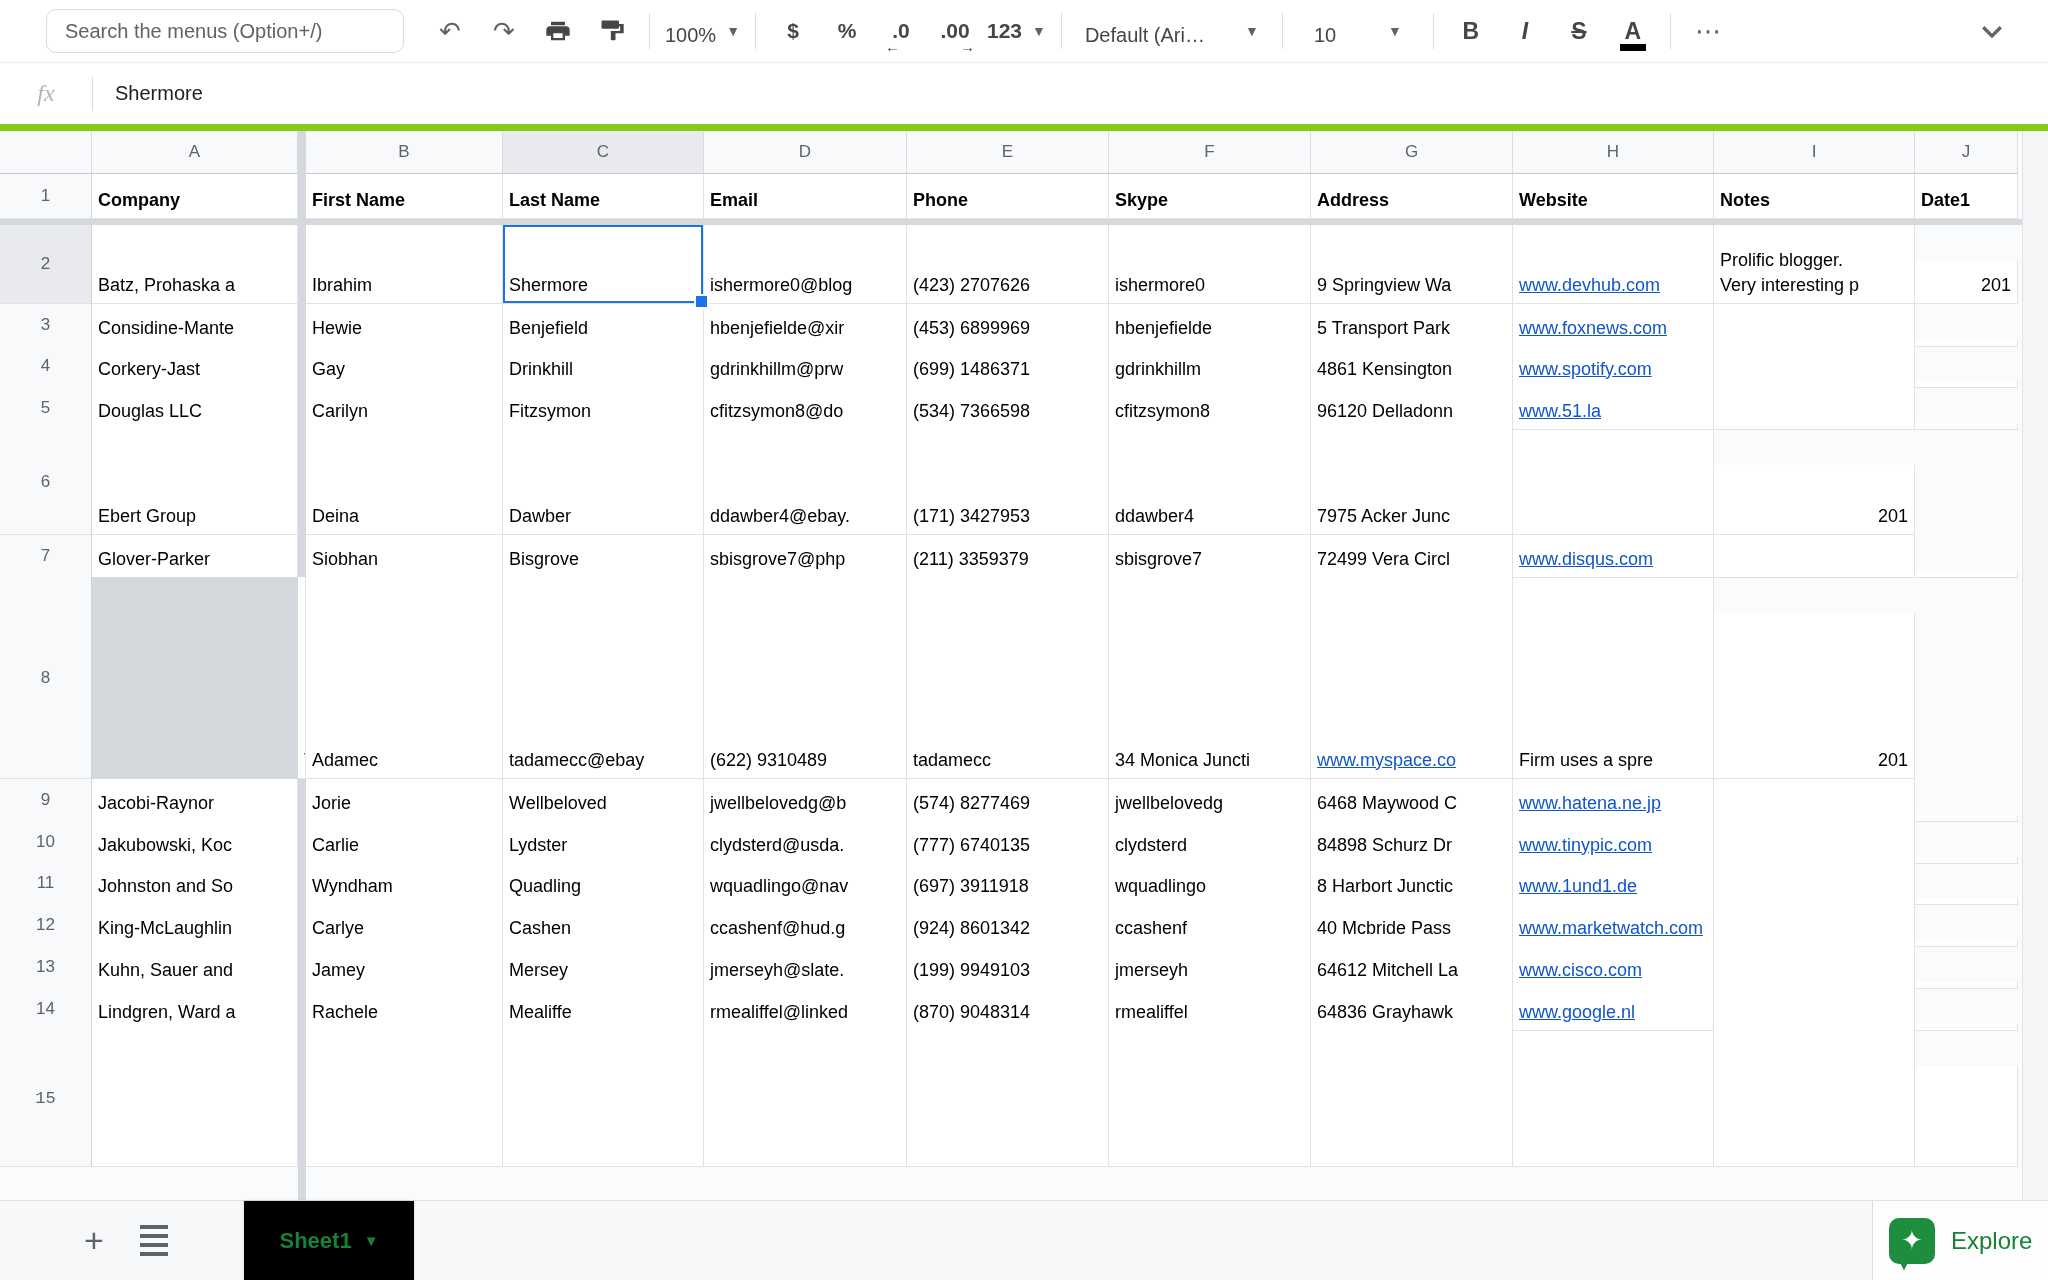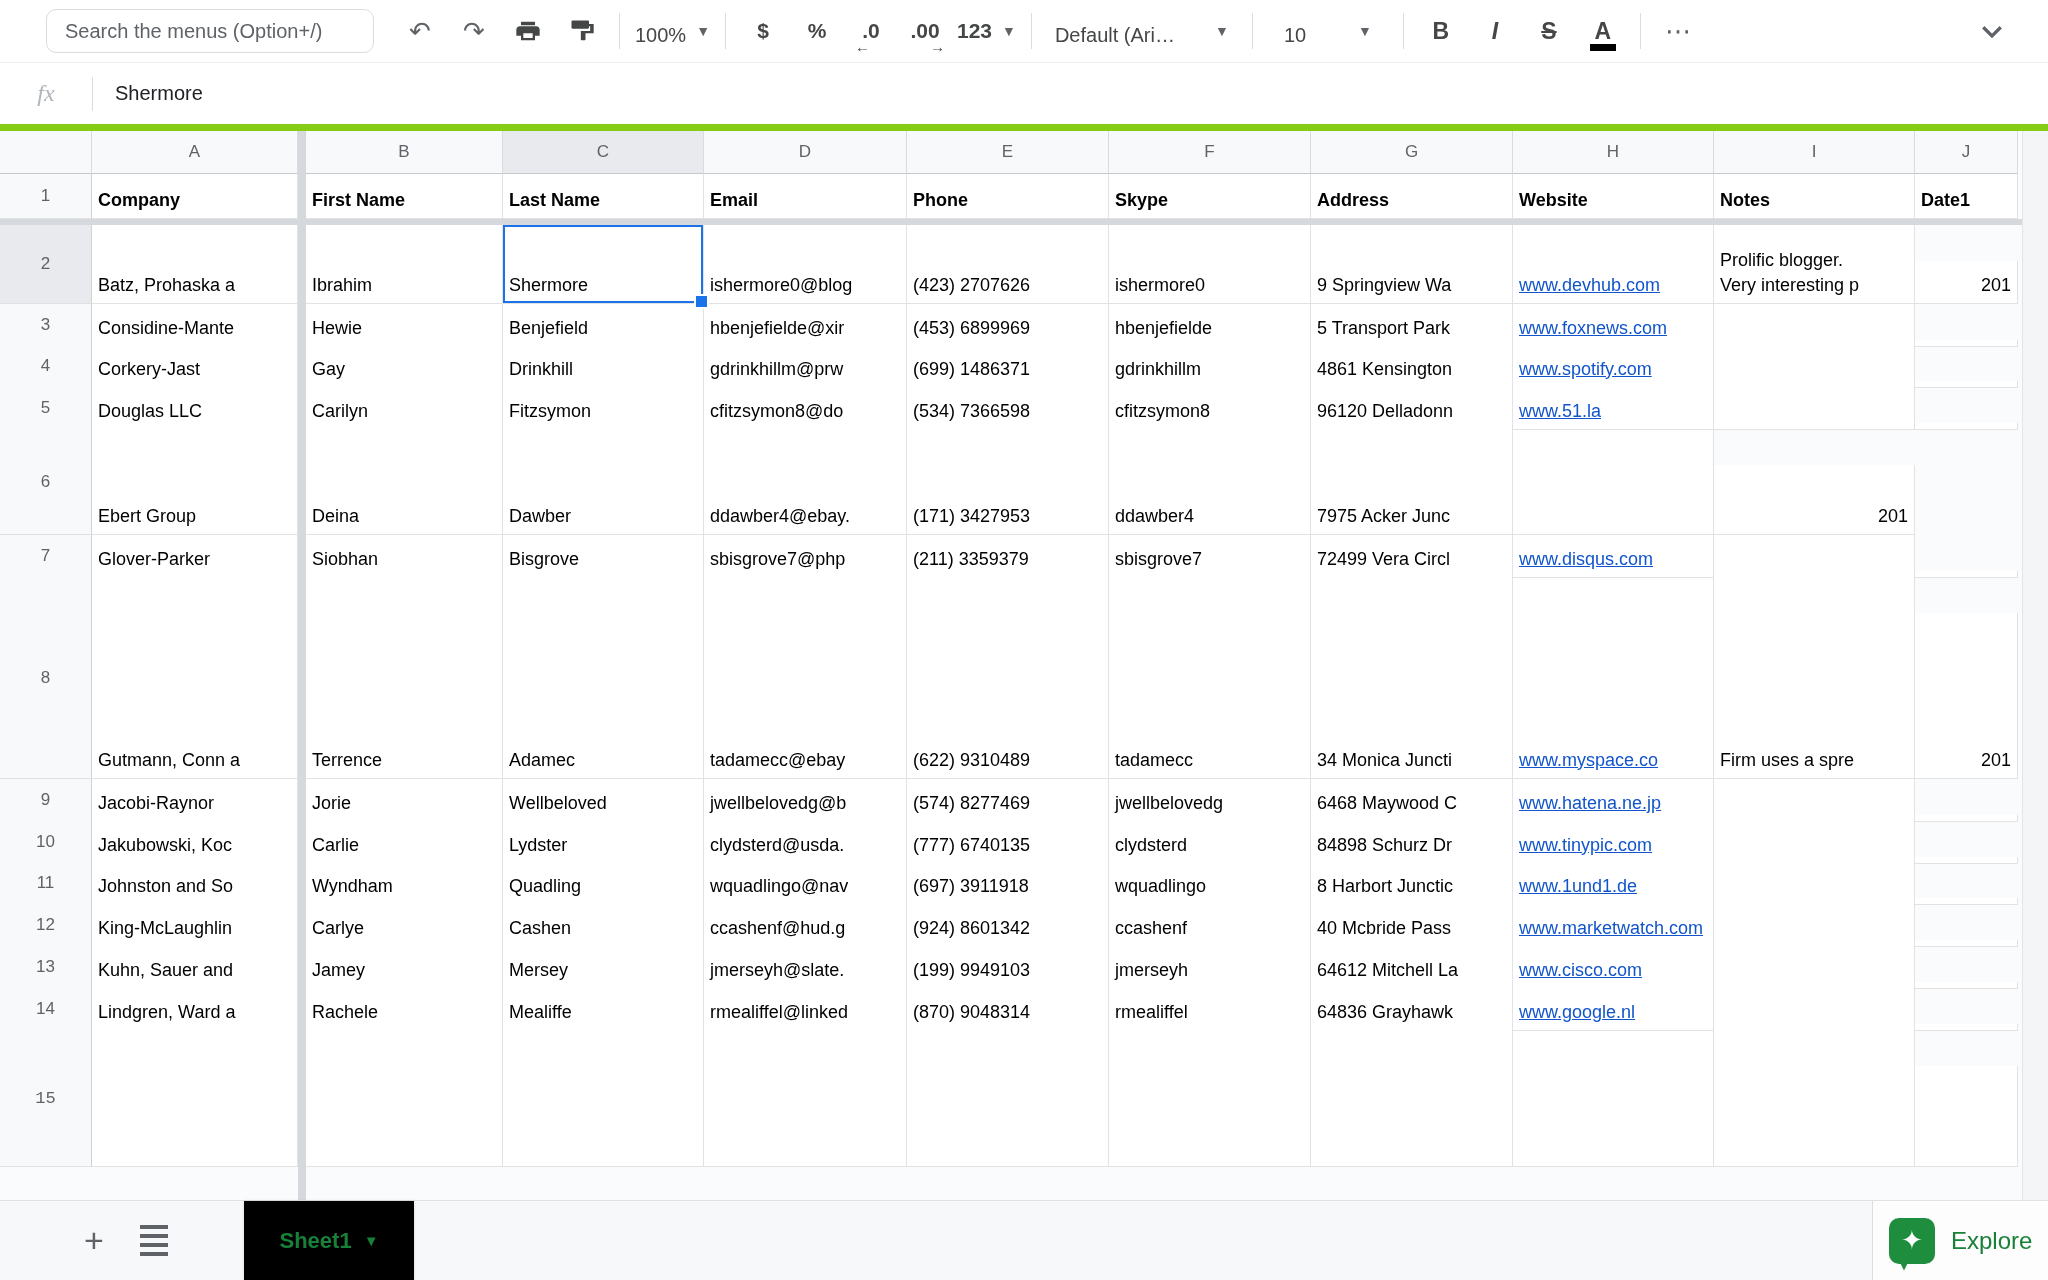--- a/index.html
+++ b/index.html
@@ -2,21 +2,21 @@
 <html><head>
 <meta charset="utf-8">
 <style>
   * { margin:0; padding:0; box-sizing:border-box; }
   html,body { width:2048px; height:1280px; overflow:hidden; background:#fff;
               font-family:"Liberation Sans", sans-serif; }
   .app { position:relative; width:2048px; height:1280px; background:#fff; }
 
   
   .toolbar { height:62px; display:flex; align-items:center; background:#fff; padding-left:46px; }
-  .search-box { width:328px; height:44px; border:1px solid #dadce0; border-radius:10px;
+  .search-box { width:358px; height:44px; border:1px solid #dadce0; border-radius:10px;
                 font-size:20px; color:#5f6368; padding:0 18px; outline:none; background:#fff; }
   .search-box::placeholder { color:#5f6368; }
   .tb-btn { display:flex; align-items:center; justify-content:center; min-width:44px; height:44px;
             color:#444746; font-size:22px; cursor:pointer; border-radius:4px; margin:0 5px; white-space:nowrap; }
   .tb-btn svg { display:block; }
   .glyph { font-size:26px; color:#5f6368; }
   .sep { width:1px; height:36px; background:#dadce0; margin:0 10px; }
   .dd-arrow { font-size:14px; color:#5f6368; margin-left:10px; }
   .tb-text { font-size:20px; color:#444746;margin-top:8px; }
   .fmt { font-size:21px; font-weight:bold; color:#444746; }
@@ -274,21 +274,20 @@
           <div class="cell"><span>sbisgrove7@php</span></div>
           <div class="cell"><span>(211) 3359379</span></div>
           <div class="cell"><span>sbisgrove7</span></div>
           <div class="cell"><span>72499 Vera Circl</span></div>
           <div class="cell ovf"><span class="lnk">www.disqus.com</span></div>
           <div class="cell"><span></span></div>
           <div class="cell num"><span></span></div>
         </div>
         <div class="grow row" style="height: 202px;">
           <div class="rownum">8</div>
-          <div class="cell"><span>Gutmann, Conn a</span></div>
           <div class="fdivc"></div>
           <div class="cell"><span>Terrence</span></div>
           <div class="cell"><span>Adamec</span></div>
           <div class="cell"><span>tadamecc@ebay</span></div>
           <div class="cell"><span>(622) 9310489</span></div>
           <div class="cell"><span>tadamecc</span></div>
           <div class="cell"><span>34 Monica Juncti</span></div>
           <div class="cell"><span class="lnk">www.myspace.co</span></div>
           <div class="cell"><span>Firm uses a spre</span></div>
           <div class="cell num"><span>201</span></div>

